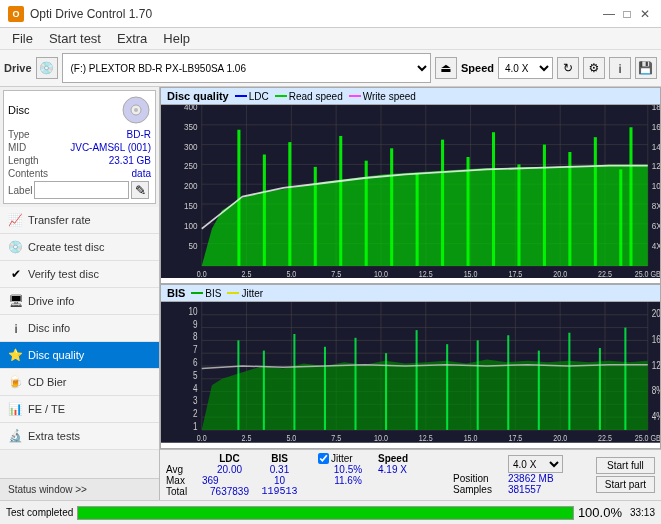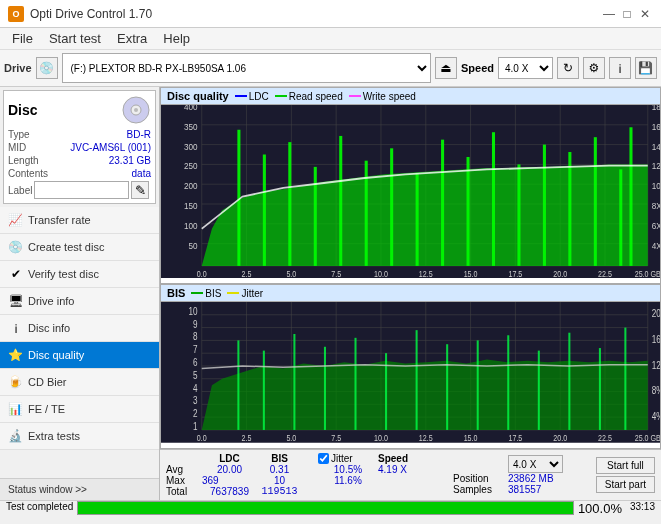--- a/index.html
+++ b/index.html
@@ -28,21 +28,21 @@
     .nav-item { display: flex; align-items: center; gap: 4px; padding: 5px 8px; cursor: pointer; border-bottom: 1px solid #e0e0e0; background: #f5f5f5; }
     .nav-item.active { background: #0078d4; color: white; }
     .nav-item.active .nav-label { color: white; }
     .nav-icon { width: 16px; height: 16px; display: flex; align-items: center; justify-content: center; font-size: 12px; }
     .nav-label { font-size: 11px; color: #333; }
 
     
     .status-link { padding: 5px 8px; cursor: pointer; background: #e8e8e8; border-top: 1px solid #ccc; margin-top: auto; font-size: 10px; color: #333; }
 
     
-    .bottom-bar { height: 24px; background: #f0f0f0; border-top: 1px solid #ccc; display: flex; align-items: flex-start; padding: 0 6px; gap: 4px; }
+    .bottom-bar { height: 24px; background: #f0f0f0; border-top: 1px solid #ccc; display: flex; align-items: center; padding: 0 6px; gap: 4px; }
     .progress-container { flex: 1; height: 14px; border: 1px solid #999; background: white; }
     .progress-fill { height: 100%; background: #00cc00; }
 
     
     .chart-panel { background: white; border: 1px solid #aaa; flex: 1; position: relative; overflow: hidden; }
     .chart-header { display: flex; align-items: center; gap: 6px; padding: 2px 6px; background: #d4e8ff; border-bottom: 1px solid #aaa; font-size: 10px; }
     .legend-item { display: flex; align-items: center; gap: 2px; font-size: 10px; }
     .legend-dot { width: 10px; height: 2px; }
 
     
@@ -112,21 +112,21 @@
     <div class="toolbar-icon-btn">ℹ</div>
     <div class="toolbar-icon-btn">💾</div>
   </div>
 
   <div class="body-row">
 
     <div class="left-panel">
 
       <div class="disc-section">
         <div style="display:flex;align-items:center;justify-content:space-between;margin-bottom:4px;">
-          <span class="disc-title" style="font-weight:bold;font-size:14px;">Disc</span>
+          <span class="disc-title" style="font-weight:normal;font-size:11px;">Disc</span>
           <div style="width:30px;height:30px;">
             <svg viewBox="0 0 30 30" width="30" height="30">
               <circle cx="15" cy="15" r="13" fill="#cce" stroke="#aaa" stroke-width="1"></circle>
               <circle cx="15" cy="15" r="5" fill="#eee" stroke="#aaa" stroke-width="1"></circle>
               <circle cx="15" cy="15" r="2" fill="#bbb"></circle>
             </svg>
           </div>
         </div>
         <div class="disc-field">
           <span class="disc-field-label">Type</span>

